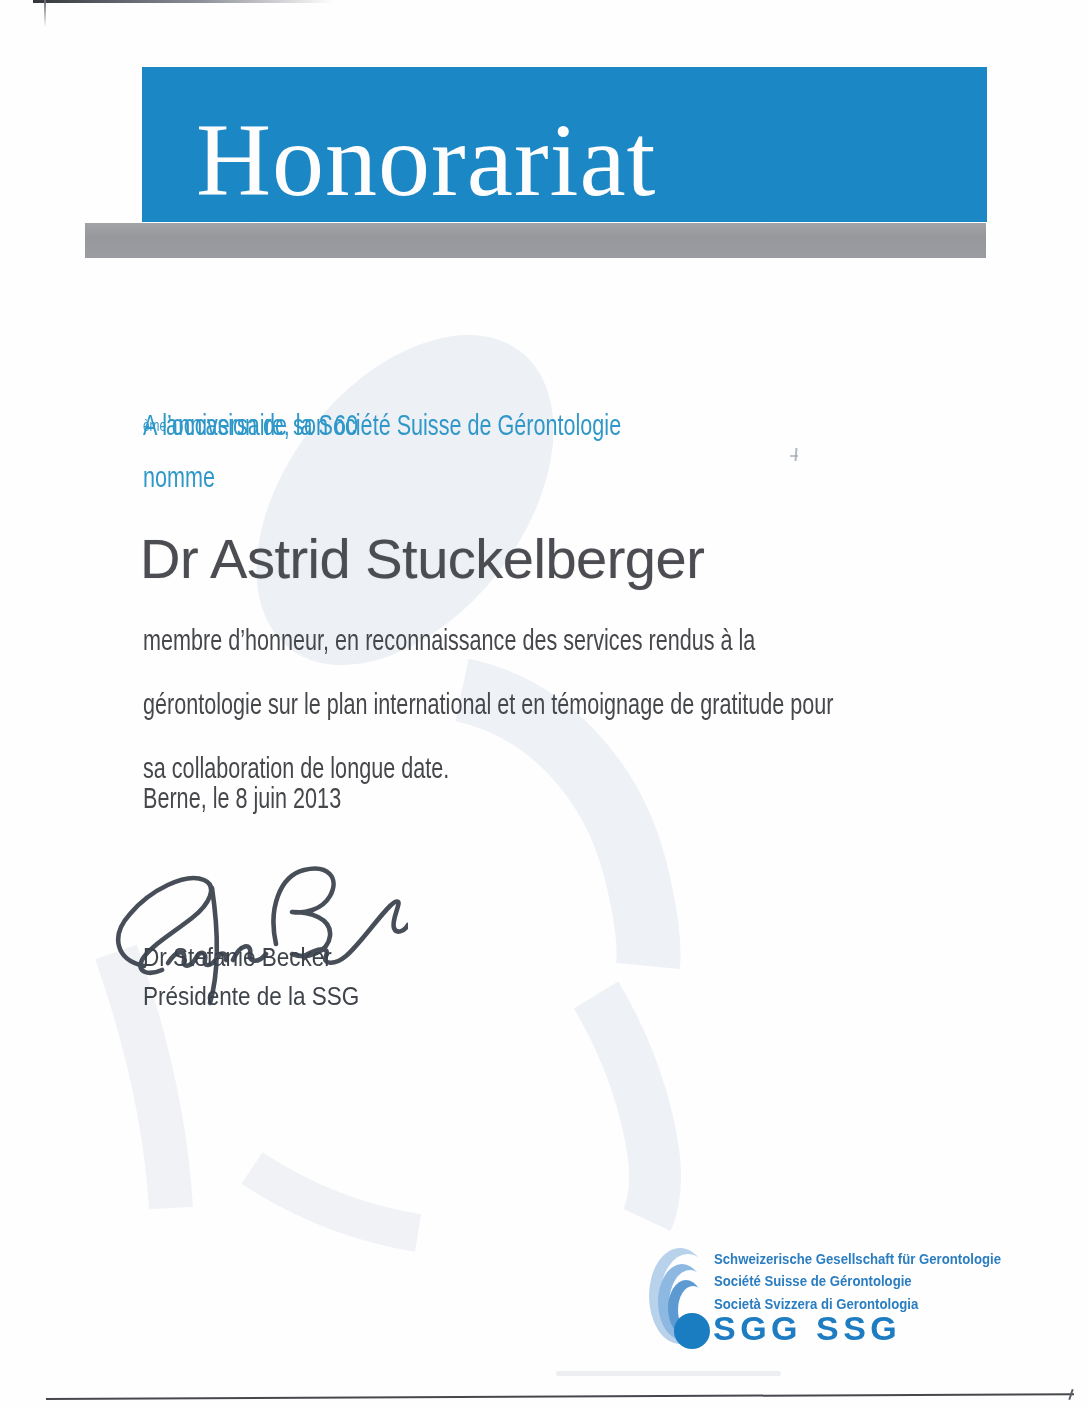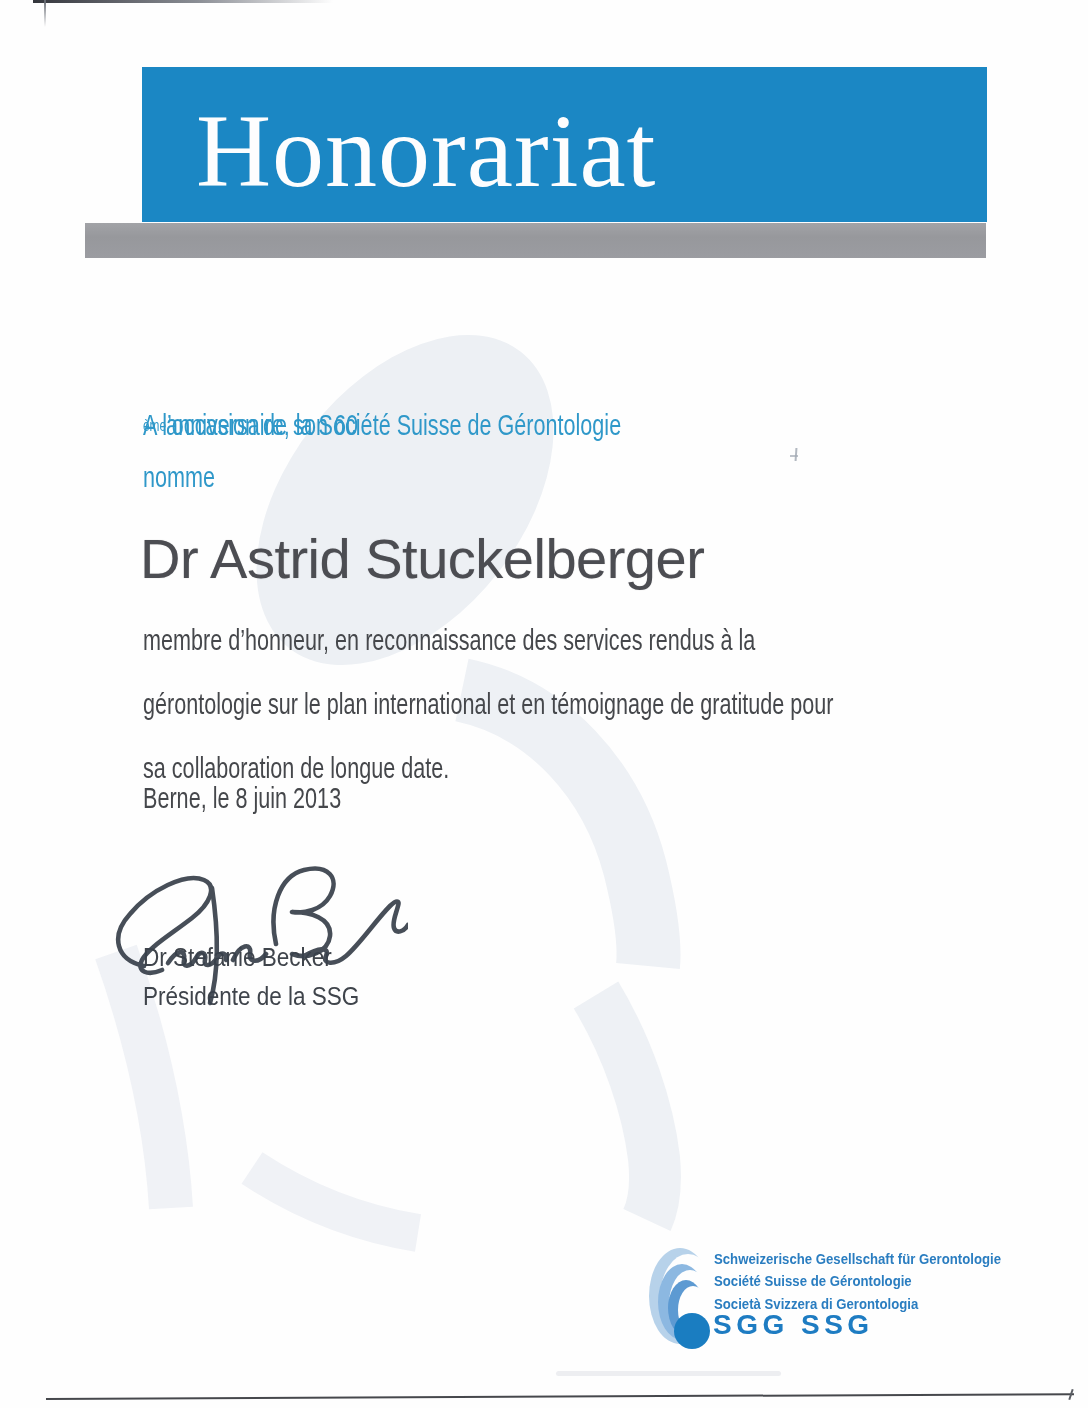--- a/index.html
+++ b/index.html
@@ -21,21 +21,21 @@
   .art-t-vert{left:795px;top:448px;width:2px;height:13px;background:#98a0ab;opacity:.75;transform:rotate(4deg);z-index:3;}
   .art-t-bar{left:790px;top:455px;width:8px;height:2px;background:#a3aab4;opacity:.7;z-index:3;}
   .art-botline{left:46px;top:1398px;width:1028px;height:2px;background:#46484c;
     transform:rotate(-0.27deg);transform-origin:left bottom;z-index:3;}
   .art-bottick{left:1070px;top:1389px;width:2px;height:11px;background:#5a5d63;transform:rotate(18deg);z-index:3;}
   .art-botsmudge{left:556px;top:1371px;width:225px;height:5px;background:#e9eaed;border-radius:3px;opacity:.8;z-index:1;}
 
   
   .banner{left:142px;top:67px;width:845px;height:155px;background:#1b87c4;z-index:2;}
   .banner .title{
-    left:54px;top:30px;line-height:1.04;
+    left:54px;top:39px;line-height:1.04;
     font-family:"Liberation Serif",serif;font-size:104px;font-weight:400;
     color:#fdfdfe;letter-spacing:1px;white-space:nowrap;
   }
   .graybar{left:85px;top:223px;width:901px;height:35px;background:#9b9ca0;z-index:2;
     background-image:linear-gradient(to bottom,#a2a3a7,#97989c 40%,#9b9ca1);}
 
   
   .txt{z-index:2;white-space:nowrap;}
   .scaled{display:inline-block;transform:scaleX(0.72);transform-origin:0 0;white-space:nowrap;}
   .intro{left:143px;top:399px;color:#2f98c9;font-size:30px;z-index:2;}
@@ -51,21 +51,21 @@
   .sig{left:108px;top:848px;z-index:4;}
   .signer{left:143px;top:938px;color:#3f444b;font-size:25px;z-index:2;}
   .signer .sline{position:relative;display:block;height:39px;line-height:39px;}
   .signer .scaled{transform:scaleX(0.9);}
 
   
   .logomark{left:648px;top:1246px;z-index:2;}
   .logotext{left:714px;top:1248px;color:#2a7dc0;font-size:15.5px;font-weight:bold;z-index:2;}
   .logotext .lline{position:relative;display:block;height:22.4px;line-height:22.4px;}
   .logotext .scaled{transform:scaleX(0.85);}
-  .acronym{left:713px;top:1311px;font-size:28px;font-weight:bold;color:#1e7cc2;
+  .acronym{left:713px;top:1311px;font-size:34px;font-weight:bold;color:#1e7cc2;
     letter-spacing:4.5px;line-height:1;z-index:2;white-space:nowrap;}
 </style>
 </head>
 <body>
 
 <div class="page">
 
   <svg class="watermark" width="1088" height="1408" viewBox="0 0 1088 1408">
     <ellipse cx="405" cy="500" rx="118" ry="188" transform="rotate(38 405 500)" fill="#edf0f4"></ellipse>
     <path d="M 462,690 C 548,708 612,780 635,868 C 646,912 650,945 648,966" fill="none" stroke="#eef1f5" stroke-width="64"></path>

